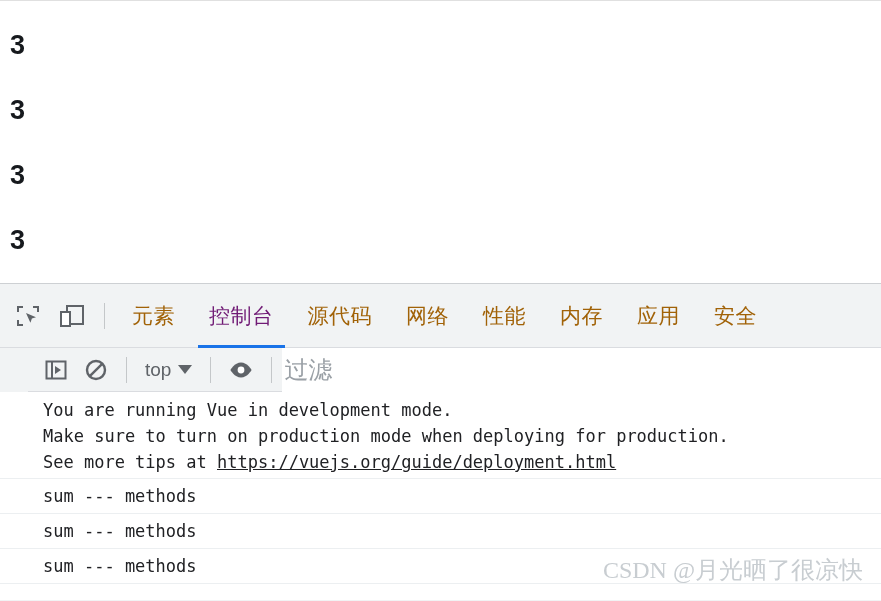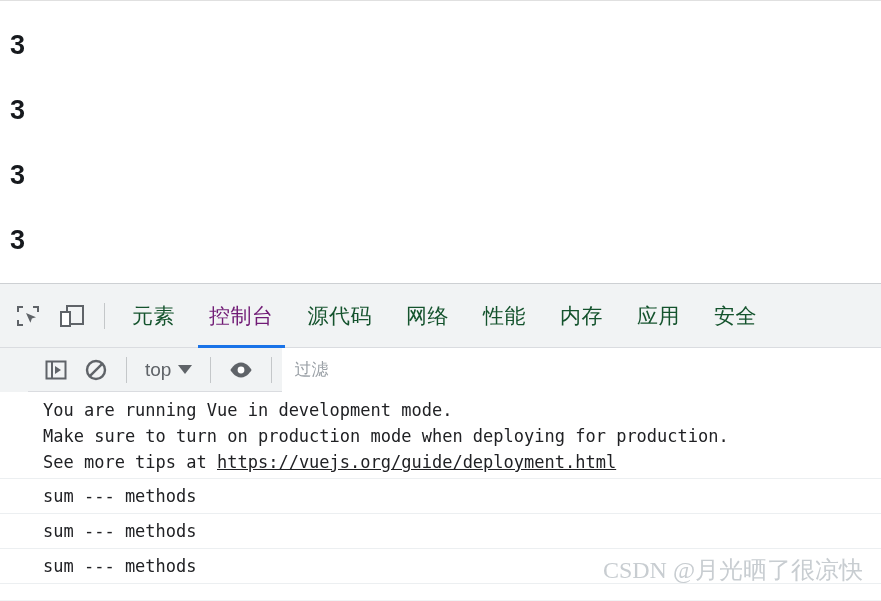--- a/index.html
+++ b/index.html
@@ -84,21 +84,21 @@
     margin: 0 10px;
     flex: 0 0 auto;
   }
   .tab {
     position: relative;
     height: 64px;
     display: flex;
     align-items: center;
     padding: 0 17px;
     font-size: 21px;
-    color: #14532d;
+    color: #a16207;
     cursor: pointer;
     white-space: nowrap;
     flex: 0 0 auto;
     letter-spacing: 0.5px;
   }
   .tab.active {
     color: #701a75;
   }
   .tab.active::after {
     content: "";
@@ -143,23 +143,23 @@
     border-right: 7px solid transparent;
     border-top: 9px solid #5f6368;
   }
   #filter-input {
     flex: 1 1 auto;
     height: 44px;
     background: #ffffff;
     border: none;
     outline: none;
     font-family: "Liberation Sans", sans-serif;
-    font-size: 17px;
+    font-size: 24px;
     color: #9aa0a6;
-    padding: 0 12px;
+    padding: 0 2px;
     box-sizing: border-box;
     align-self: stretch;
   }
   #filter-input::placeholder { color: #9aa0a6; opacity: 1; }
 
   
   #console-messages {
     position: relative;
     background: #ffffff;
     height: 208px;

